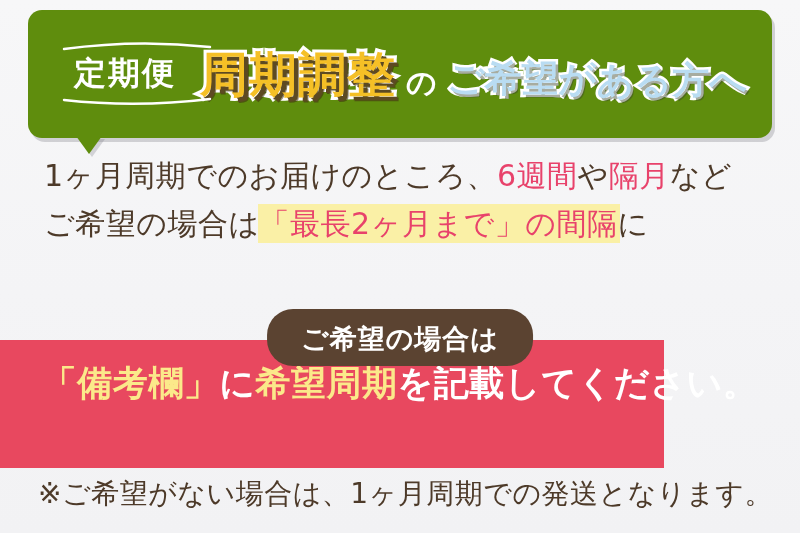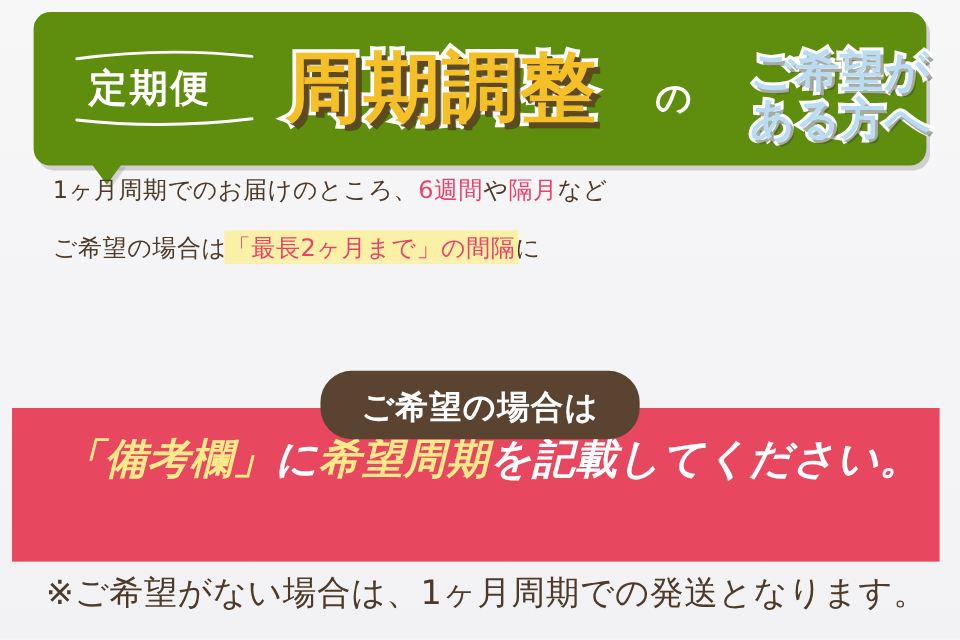--- a/index.html
+++ b/index.html
@@ -22,78 +22,78 @@
   }
   .bubble-tail{
     position:absolute; left:48px; top:126px;
     width:0;height:0;
     border-left:13px solid transparent;
     border-right:13px solid transparent;
     border-top:18px solid #5f8d0d;
     filter:drop-shadow(3px 3px 0 rgba(120,120,130,.28));
   }
 
-  .hdr-row{ position:absolute; inset:0; display:flex; align-items:center; padding:0 22px 0 26px;gap:38px; }
+  .hdr-row{ position:absolute; inset:0; display:flex; align-items:center; padding:0 22px 0 26px; }
 
   
   .teiki{
     position:relative;
     color:#ffffff;
     font-size:32px;
     font-weight:700;
     letter-spacing:2px;
     line-height:1;
     padding:14px 6px 16px 6px;
     margin-left:14px;
     white-space:nowrap;
   }
   .teiki .swoosh{ position:absolute; left:-6px; width:150px; height:10px; overflow:hidden; }
   .teiki .swoosh.top{ top:-2px; }
   .teiki .swoosh.bot{ bottom:-2px; }
   .teiki .swoosh svg{ display:block; }
 
   
   .golden{
-    font-size:64px;
+    font-size:48px;
     font-weight:700;
     line-height:1;
     color:#f5c026;
     letter-spacing:1px;
     white-space:nowrap;
     margin-left:18px;
     -webkit-text-stroke:6px #ffffff;
     paint-order:stroke fill;
     text-shadow:
        4px 4px 0 #5d4a22,
        5px 5px 0 rgba(60,45,15,.55);
   }
   .no-kana{
     color:#ffffff; font-size:30px; font-weight:600; line-height:1;
     margin:18px 0 0 10px; white-space:nowrap;
   }
   .wish-block{
     margin-left:10px; margin-right:2px;
-    display:flex; flex-direction:column; justify-content:center;
+    display:flex; flex-direction:row; justify-content:center;
     line-height:1.02;
     margin-top:11px;
   }
   .wish-line{
     font-size:37px; font-weight:700; color:#b9dcf2;
     letter-spacing:0px; white-space:nowrap;
     -webkit-text-stroke:5px #ffffff;
     paint-order:stroke fill;
     text-shadow:3px 3px 0 rgba(60,70,45,.45);
   }
   .wish-line.second{ margin-top:2px; }
 
   
   .body-para{
-    position:absolute; left:44px; top:134px; width:730px;
+    position:absolute; left:44px; top:152px; width:730px;
     color:#4d3a29;
-    font-size:20px;
+    font-size:30px;
     line-height:48px;
     letter-spacing:.5px;
     white-space:nowrap;
   }
   .body-para .ln{ display:block; height:48px; }
   .pink{ color:#e8426b; }
   .hl{ background:#faf0a6; box-shadow:0 0 0 2px #faf0a6;text-align:right; }
 
   
   .pill{
@@ -103,23 +103,22 @@
     color:#ffffff;
     border-radius:26px;
     padding:12px 34px 9px 34px;
     font-size:27px; font-weight:700; letter-spacing:1px;
     white-space:nowrap;
     z-index:3;
   }
 
   
   .band{
-    position:absolute; left:10px; top:340px; width:773px; height:128px;
+    position:absolute; left:0; top:340px; width:664px; height:128px;
     background:#e8485f;
-    font-style:italic;
   }
   .band-main{
     position:absolute; left:0; top:26px; width:800px; text-align:center;
     font-size:35px; font-weight:700; color:#ffffff; letter-spacing:.5px;
     white-space:nowrap; line-height:1;
   }
   .band-main .y{ color:#fbe98a; }
   .band-sub{
     position:absolute; left:0; top:82px; width:800px; text-align:center;
     font-size:25px; font-weight:400; color:#ffffff; letter-spacing:.3px;

